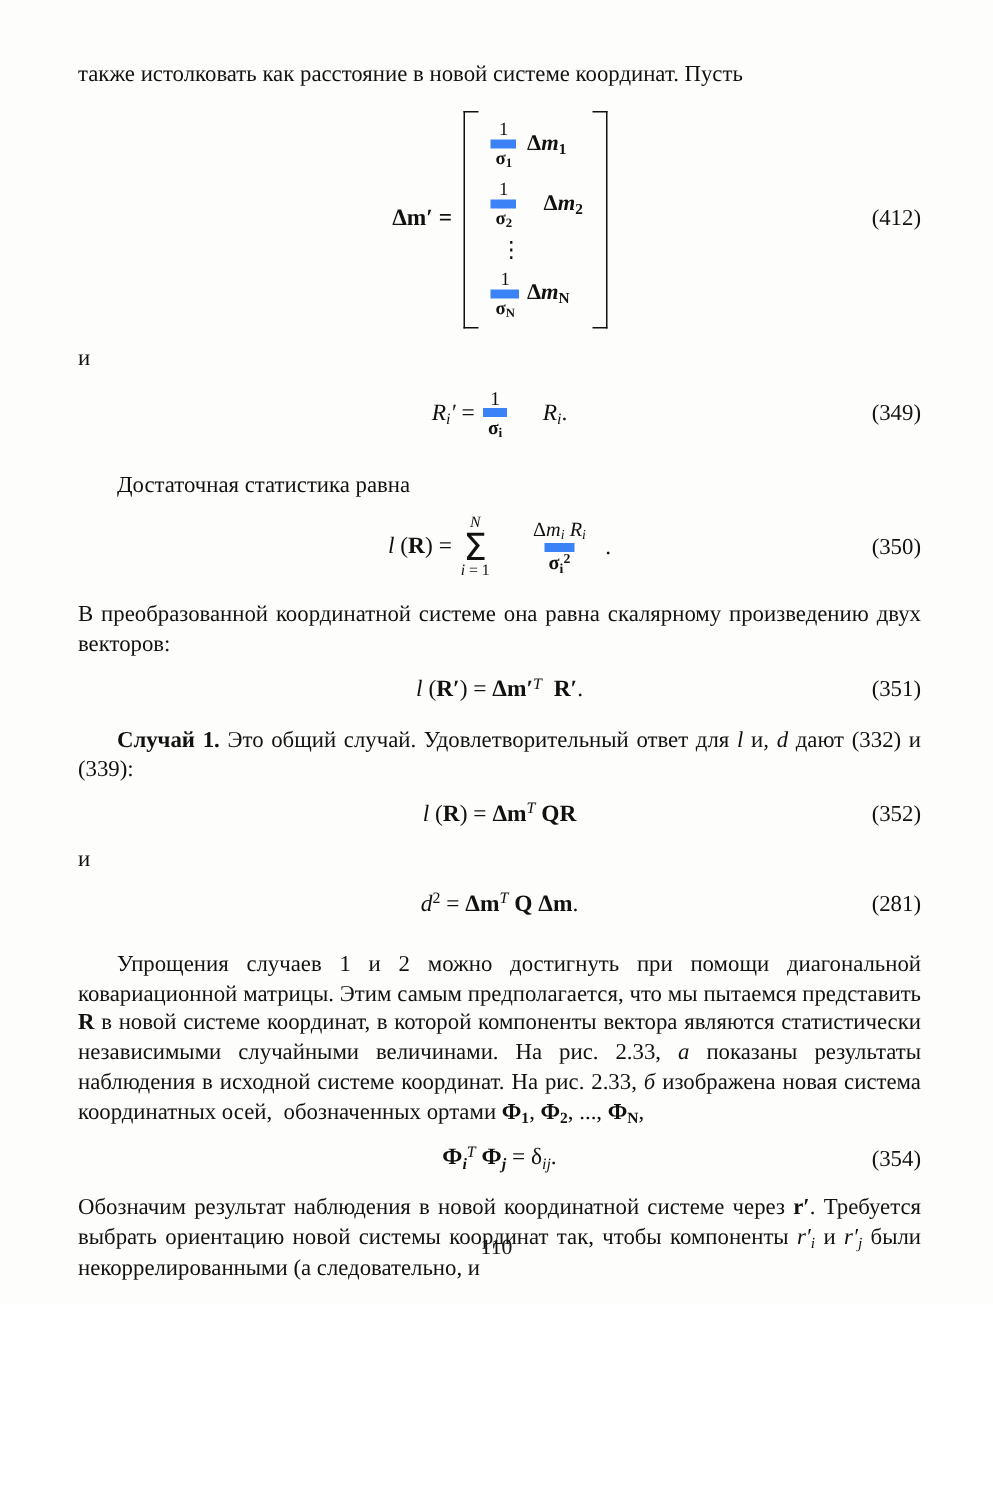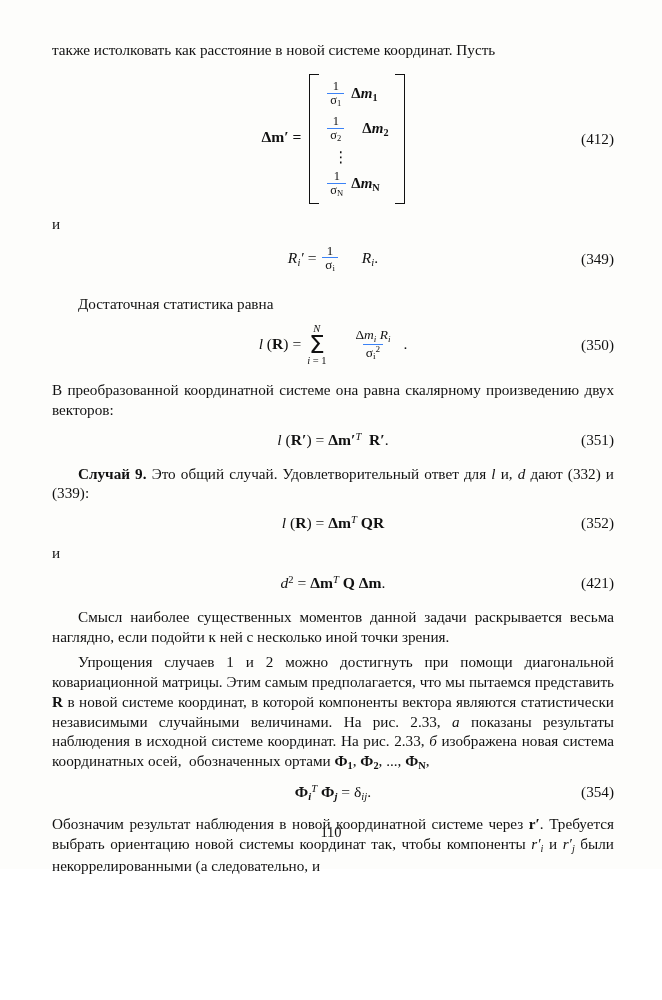--- a/index.html
+++ b/index.html
@@ -70,21 +70,21 @@
   .frac {
     display: inline-flex;
     flex-direction: column;
     align-items: center;
     vertical-align: middle;
     margin: 0 2px;
     font-size: 12.5px;
     line-height: 1.05;
   }
   .frac .num { padding: 0 3px; }
-  .frac .den { padding: 0 3px; border-top: 1px solid #3b82f6; }
+  .frac .den { padding: 0 3px; border-top: 6px solid #3b82f6; font-weight: bold; }
 
   .sub { font-size: 0.68em; vertical-align: -0.28em; }
   .sup { font-size: 0.68em; vertical-align: 0.5em; }
 
   
   .matrix {
     display: inline-flex;
     align-items: stretch;
     vertical-align: middle;
   }
@@ -240,47 +240,46 @@
 
     <div class="eq-row">
       <span class="eq-body">
         <span class="ital">l</span> (<span class="bold">R</span><span class="bold">′</span>) = <span class="bold">Δm′</span><span class="sup ital">T</span>&nbsp; <span class="bold">R′</span>.
       </span>
       <span class="eq-num">(351)</span>
     </div>
 
     <div class="spacer14"></div>
 
-    <p class="para indent"><span class="bold">Случай 9.</span> Это общий случай. Удовлетворительный ответ для <span class="ital">l</span> и<span class="ital">,</span> <span class="ital">d</span> дают (332) и (339):</p>
+    <p class="para indent"><span class="bold">Случай 1.</span> Это общий случай. Удовлетворительный ответ для <span class="ital">l</span> и<span class="ital">,</span> <span class="ital">d</span> дают (332) и (339):</p>
 
     <div class="spacer10"></div>
 
     <div class="eq-row">
       <span class="eq-body">
         <span class="ital">l</span> (<span class="bold">R</span>) = <span class="bold">Δm</span><span class="sup ital">T</span> <span class="bold">QR</span>
       </span>
       <span class="eq-num">(352)</span>
     </div>
 
     <div class="spacer10"></div>
 
     <p class="para lone">и</p>
 
     <div class="spacer10"></div>
 
     <div class="eq-row">
       <span class="eq-body">
         <span class="ital">d</span><span class="sup">2</span> = <span class="bold">Δm</span><span class="sup ital">T</span> <span class="bold">Q</span> <span class="bold">Δm</span>.
       </span>
-      <span class="eq-num">(421)</span>
-    </div>
-
-    <div class="spacer14"></div>
-
-    <p class="para indent">Смысл наиболее существенных моментов данной задачи раскрывается весьма наглядно, если подойти к ней с несколько иной точки зрения.</p>
+      <span class="eq-num">(281)</span>
+    </div>
+
+    <div class="spacer14"></div>
+
 
     <div class="spacer6"></div>
 
     <p class="para indent">Упрощения случаев 1 и 2 можно достигнуть при помощи диагональной ковариационной матрицы. Этим самым предполагается, что мы пытаемся представить <span class="bold">R</span> в новой системе координат, в которой компоненты вектора являются статистически независимыми случайными величинами. На рис. 2.33, <span class="ital">а</span> показаны результаты наблюдения в исходной системе координат. На рис. 2.33, <span class="ital">б</span> изображена новая система координатных осей,&nbsp; обозначенных ортами <span class="bold">Ф</span><span class="sub bold">1</span>, <span class="bold">Ф</span><span class="sub bold">2</span>, ..., <span class="bold">Ф</span><span class="sub bold">N</span>,</p>
 
     <div class="spacer10"></div>
 
     <div class="eq-row">
       <span class="eq-body">
         <span class="bold">Ф</span><span class="sub bi">i</span><span class="sup ital">T</span> <span class="bold">Ф</span><span class="sub bi">j</span> = δ<span class="sub ital">ij</span>.

